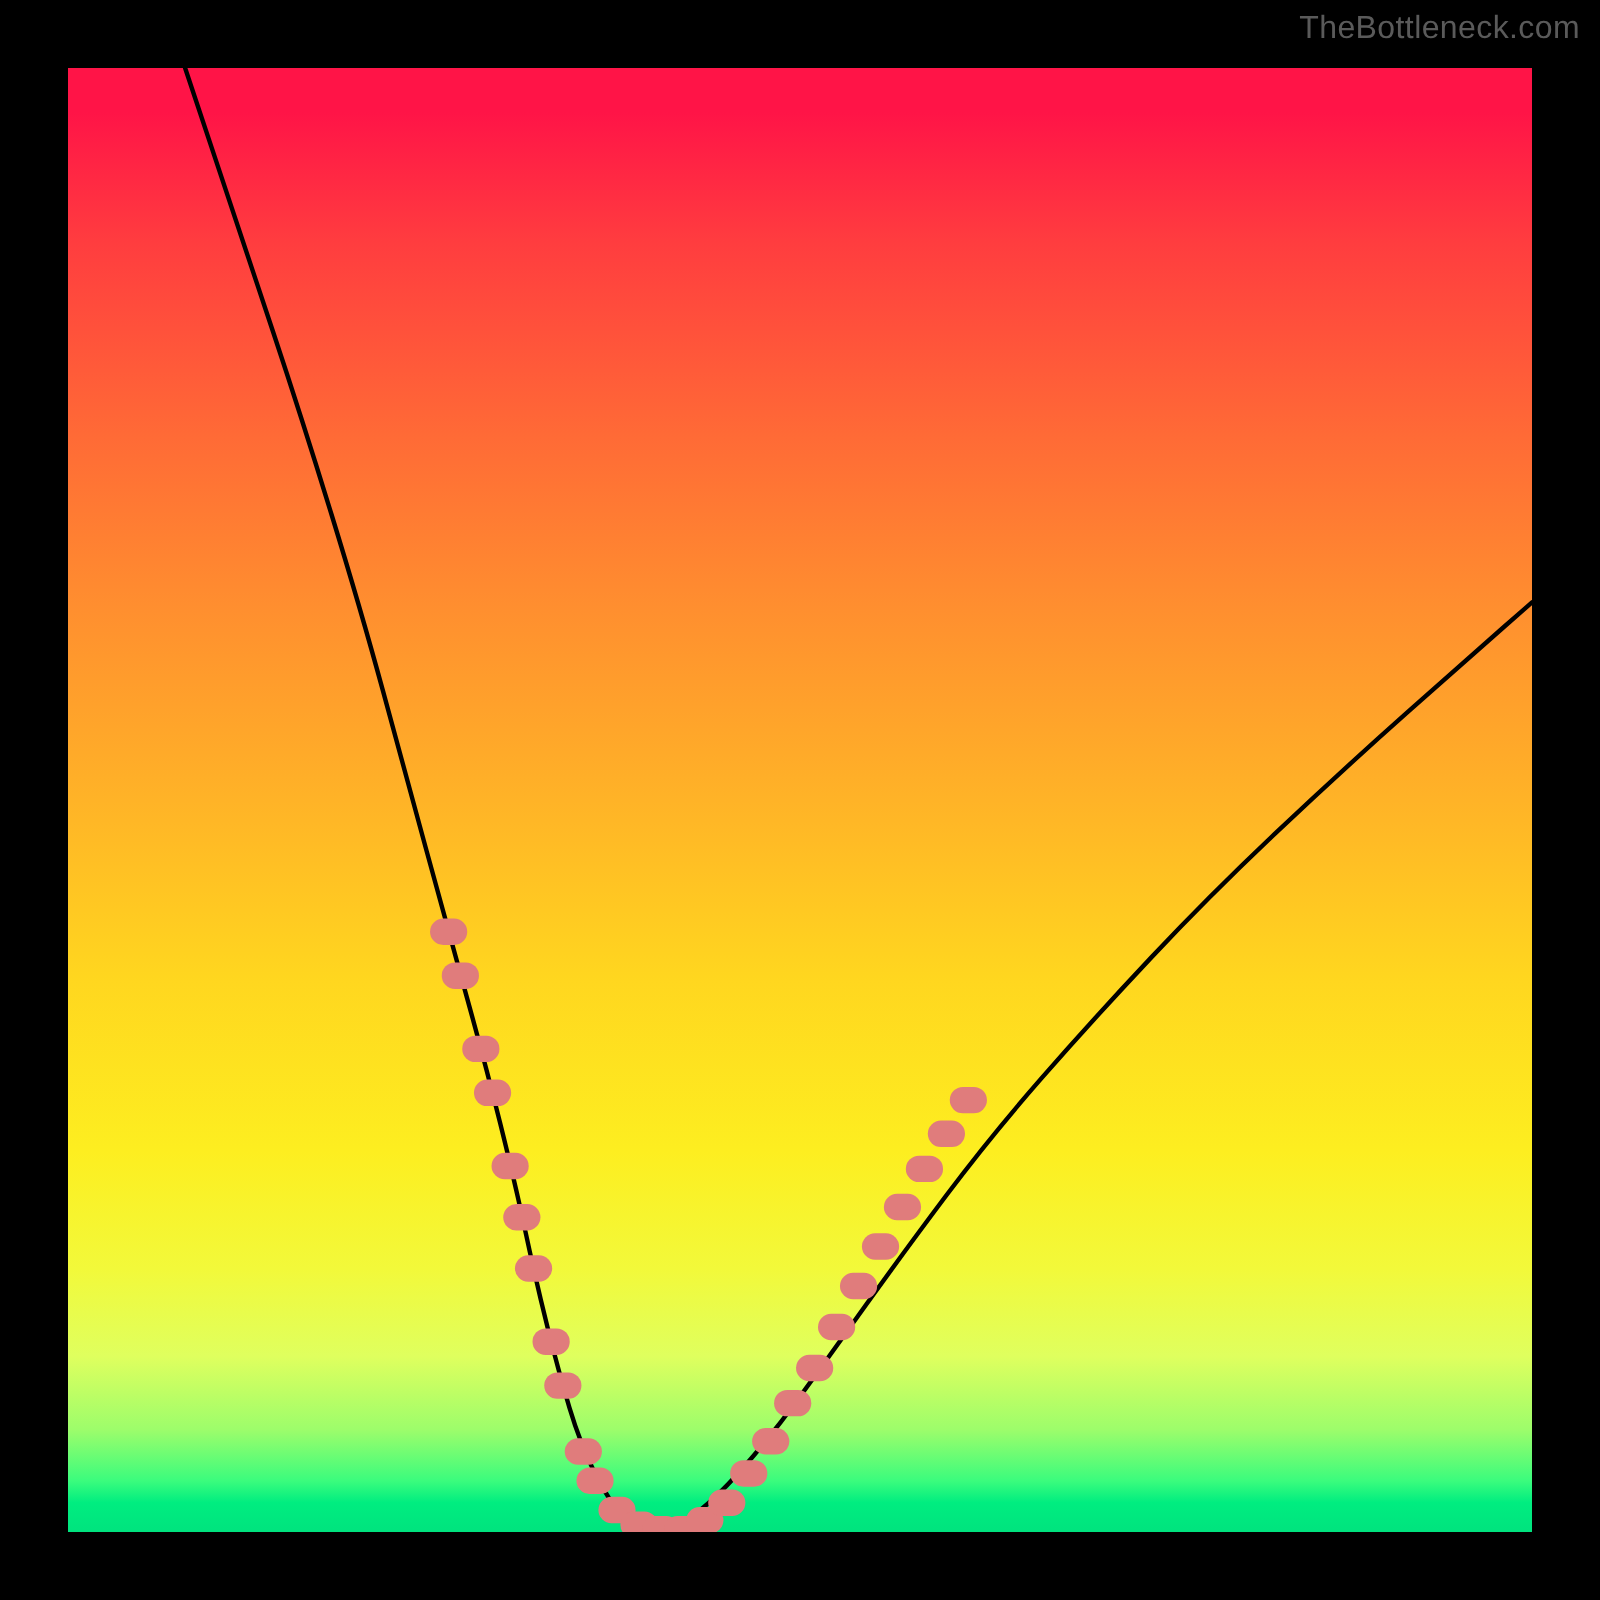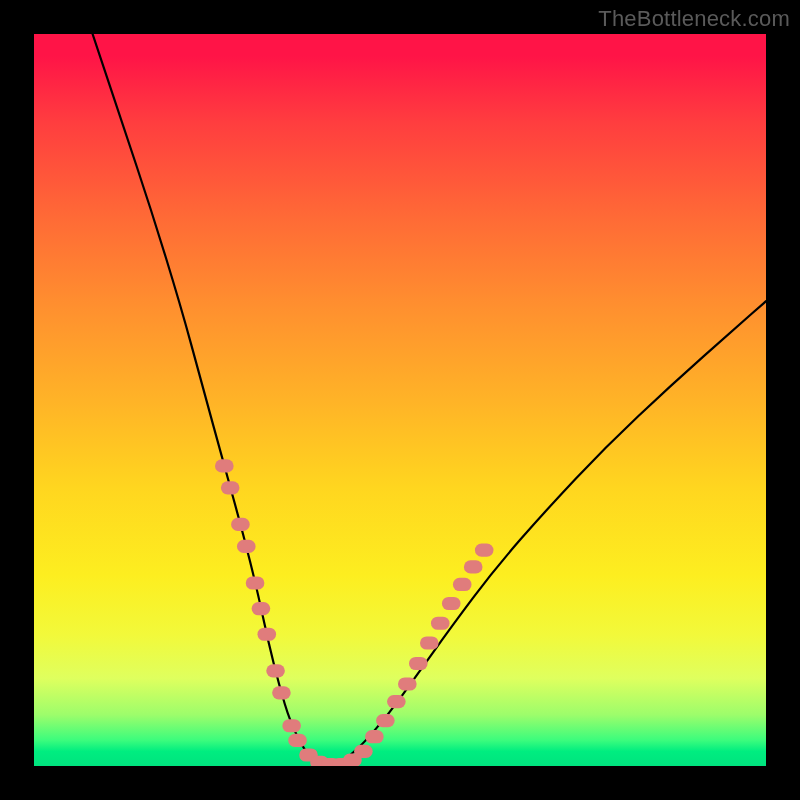--- a/index.html
+++ b/index.html
@@ -8,21 +8,21 @@
     position: relative;
     width: 800px;
     height: 800px;
     background: #000;
   }
   .watermark {
     position: absolute;
     top: 6px;
     right: 10px;
     font-family: Arial, Helvetica, sans-serif;
-    font-size: 22px;
+    font-size: 16px;
     font-weight: 500;
     color: #5a5a5a;
     letter-spacing: 0.2px;
     z-index: 10;
     text-align: right;
   }
   .plot-wrap {
     position: absolute;
     left: 34px;
     top: 34px;

